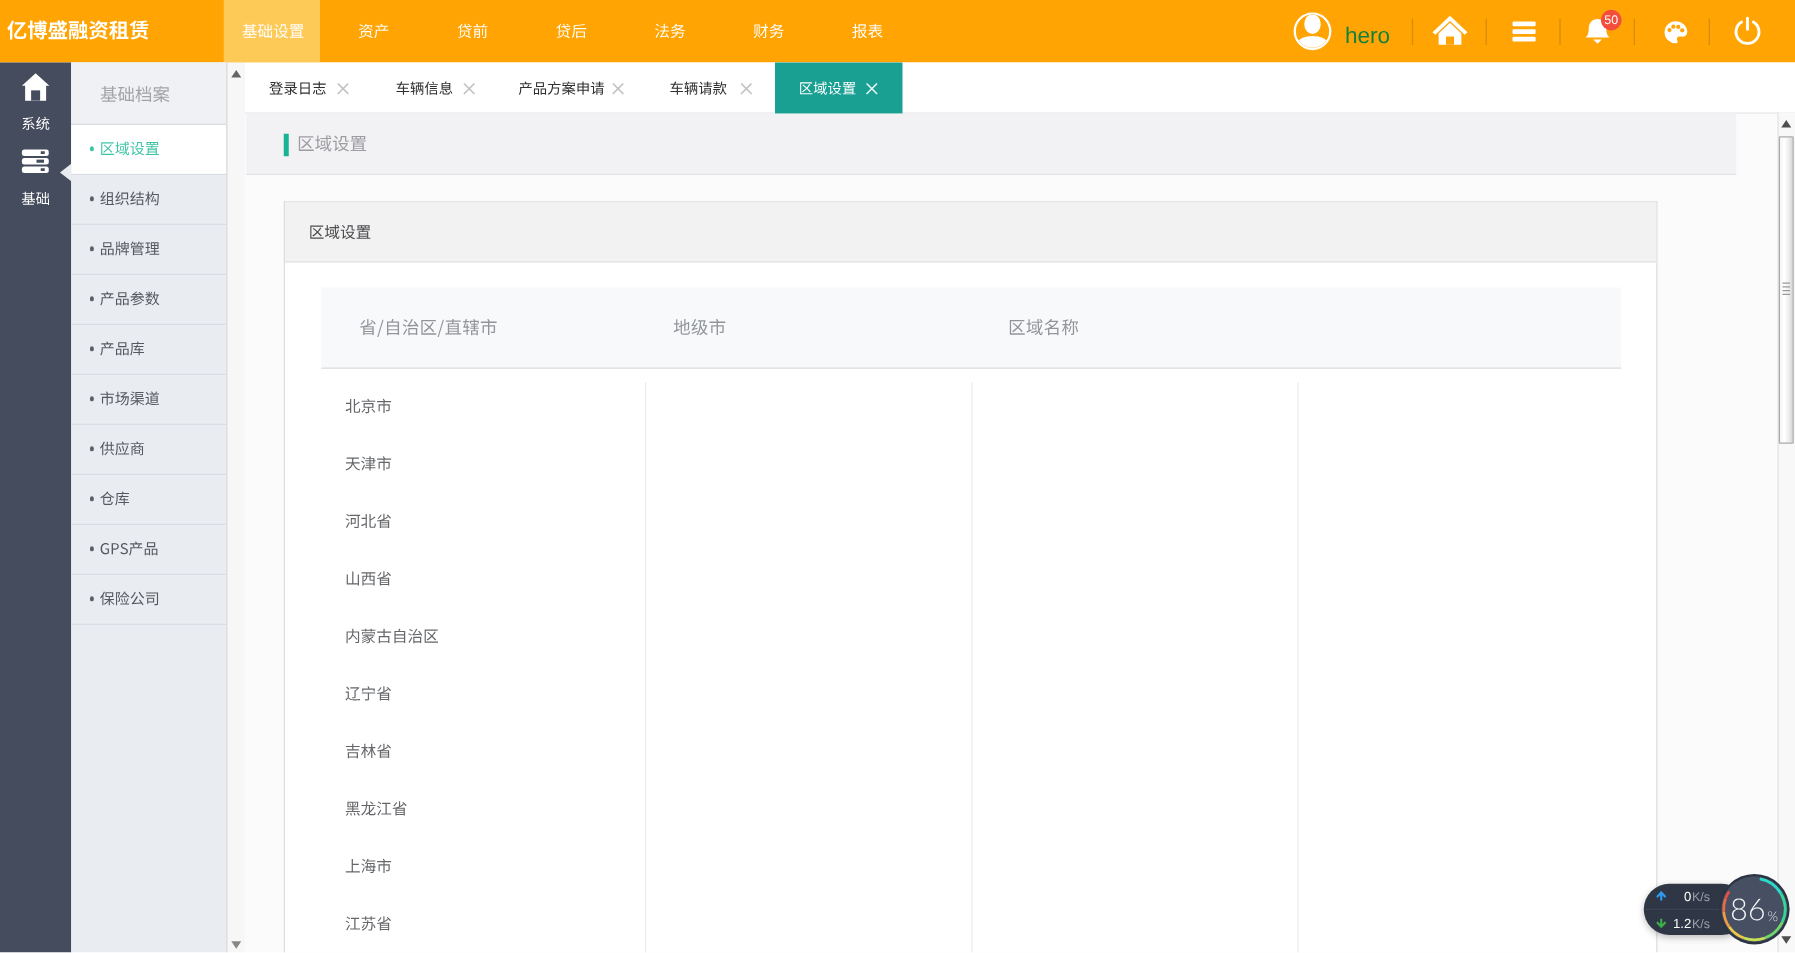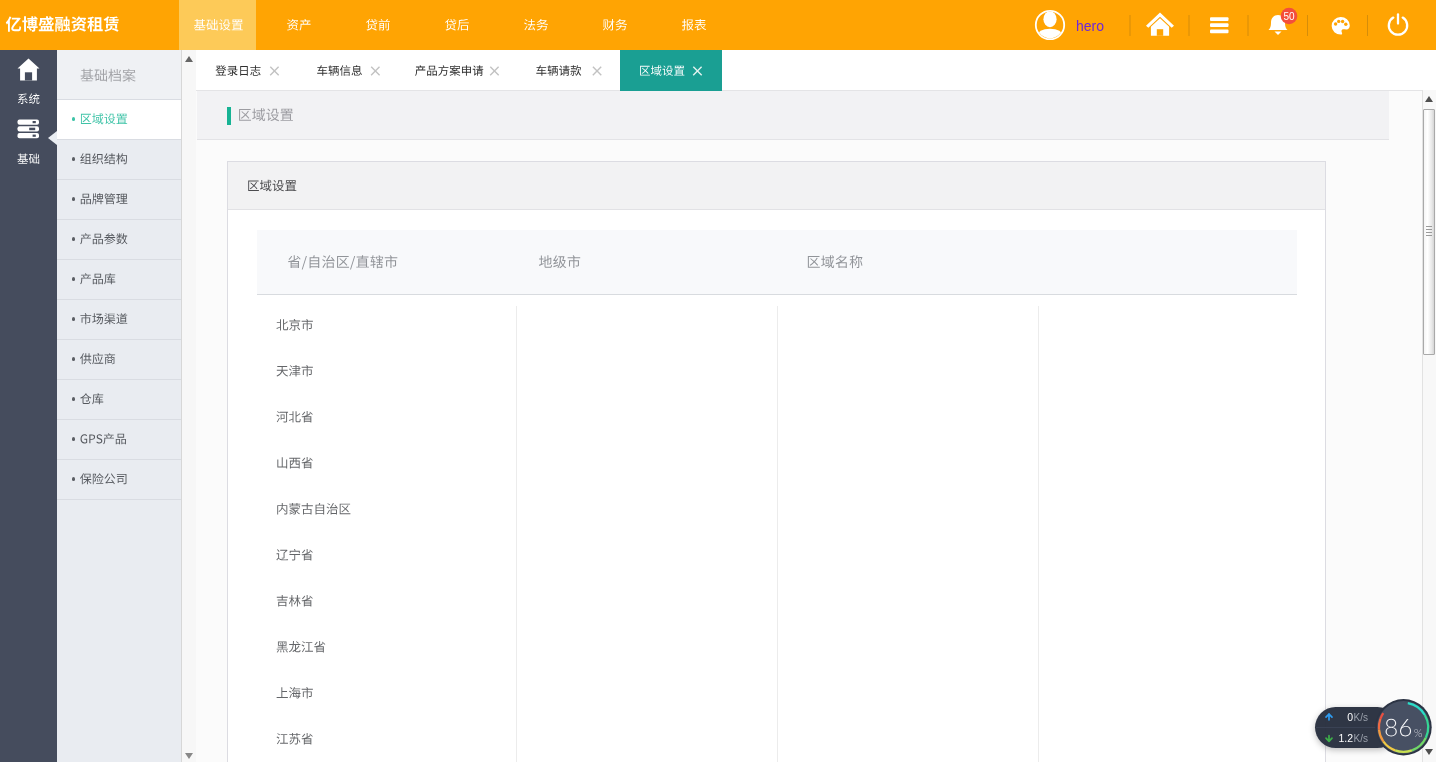--- a/index.html
+++ b/index.html
@@ -35,21 +35,21 @@
 <path d="M320.5 17 a9 8.8 0 1 0 0.3 17.6 c1.2 0 1.6-0.8 1.2-1.7 c-0.6-1.3-0.9-2.6 0.3-3.3 c1.5-0.9 3.9 0.5 5.8-0.7 c1.3-0.8 1.7-2.4 1.7-3.4 a9 8.8 0 0 0 -9.3-8.5 Z" fill="#fff"></path>
 <circle cx="315.6" cy="24.0" r="1.7" fill="#ffa403"></circle>
 <circle cx="318.7" cy="21.4" r="1.7" fill="#ffa403"></circle>
 <circle cx="322.6" cy="21.5" r="1.7" fill="#ffa403"></circle>
 <circle cx="325.8" cy="24.2" r="1.7" fill="#ffa403"></circle>
 <g fill="none" stroke="#fff" stroke-width="2.3" stroke-linecap="round">
 <path d="M373.3 17.6 a9.2 9.2 0 1 0 9.4 0"></path>
 <path d="M378 14.5 v9"></path>
 </g>
 </svg>
-<div class="ab" style="left:1076px;top:17.5px;font-size:14px;color:#6d28d9;z-index:5">hero</div>
+<div class="ab" style="left:1076px;top:17.5px;font-size:18px;color:#15803d;z-index:5">hero</div>
 <div class="ab" style="left:0;top:50px;width:57px;height:712px;background:#454c5d"></div>
 <svg class="ab" style="left:0;top:50px;z-index:5" width="57" height="120" viewBox="0 0 57 120" xmlns="http://www.w3.org/2000/svg">
 <path d="M28.5 8.5 L39.5 18.5 L36.9 18.5 L36.9 30.5 L20.1 30.5 L20.1 18.5 L17.5 18.5 Z" fill="#fff"></path>
 <rect x="24.9" y="22.3" width="7.2" height="8.2" fill="#454c5d"></rect>
 <rect x="17.5" y="69.5" width="21.5" height="5.2" rx="2" fill="#fff"></rect>
 <rect x="32.6" y="71.0" width="3.2" height="2.2" fill="#454c5d"></rect>
 <rect x="17.5" y="76.3" width="21.5" height="5.2" rx="2" fill="#fff"></rect>
 <rect x="29.2" y="77.7" width="6" height="2.5" fill="#454c5d"></rect>
 <rect x="17.5" y="83.1" width="21.5" height="5.2" rx="2" fill="#fff"></rect>
 <rect x="32.6" y="84.6" width="3.2" height="2.2" fill="#454c5d"></rect>

